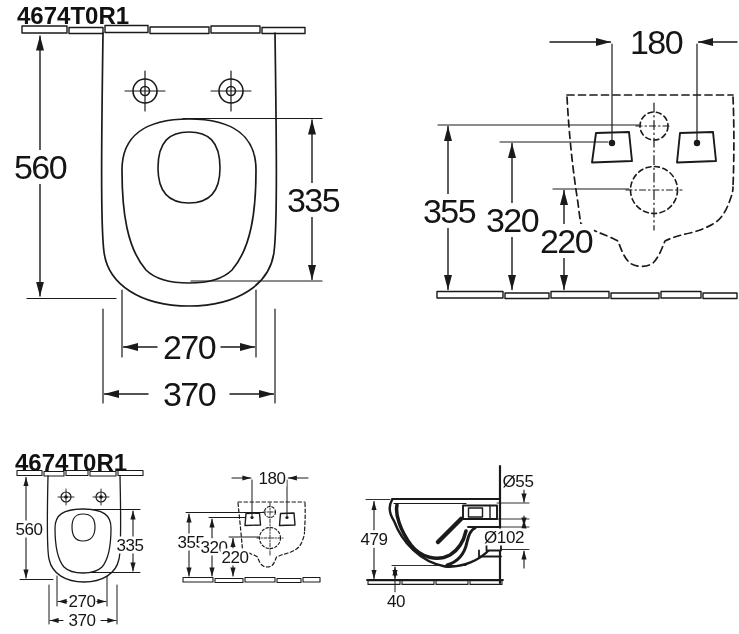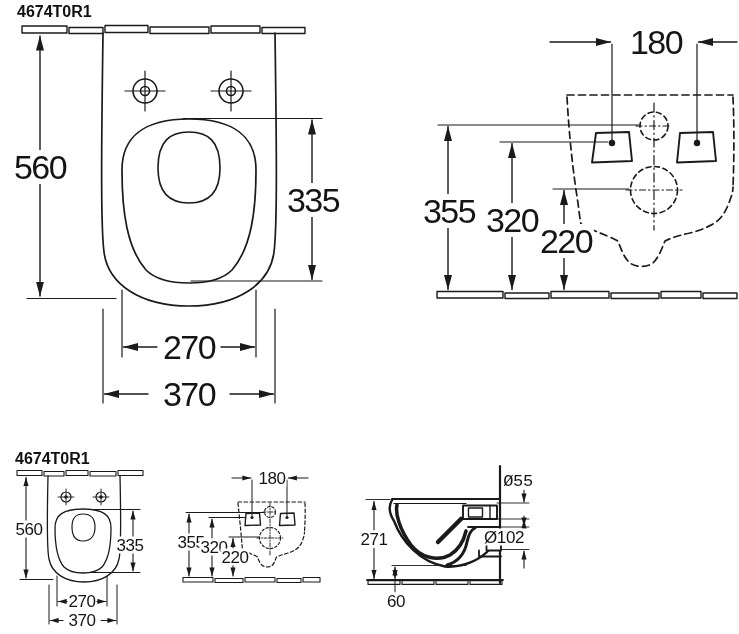--- a/index.html
+++ b/index.html
@@ -1,19 +1,19 @@
 <!DOCTYPE html>
 <html><head>
 <meta charset="utf-8">
 <style>
   html,body{margin:0;padding:0;background:#fff;}
   #stage{position:relative;width:739px;height:634px;background:#ffffff;overflow:hidden;
          font-family:"Liberation Sans", sans-serif;color:#161616;}
   #linework{position:absolute;left:0;top:0;}
-  .model{position:absolute;font-weight:700;font-size:16px;line-height:1;letter-spacing:0;color:#111;white-space:nowrap;}
+  .model{position:absolute;font-weight:700;font-size:24px;line-height:1;letter-spacing:0;color:#111;white-space:nowrap;}
   .dim{position:absolute;transform:translate(-50%,-50%);font-size:34px;line-height:1;
        letter-spacing:-1.5px;background:#fff;padding:0 2px;color:#151515;white-space:nowrap;}
   .dim-s{position:absolute;transform:translate(-50%,-50%);font-size:17px;line-height:1;
        letter-spacing:-0.4px;background:#fff;padding:0 1px;color:#151515;white-space:nowrap;}
 </style>
 </head>
 <body>
 
 <div id="stage">
 
@@ -307,18 +307,18 @@
 
 <div class="model" style="left:15px;top:451px;">4674T0R1</div>
 <div class="dim-s" style="left:29px;top:529px;">560</div>
 <div class="dim-s" style="left:130px;top:545px;">335</div>
 <div class="dim-s" style="left:82px;top:601px;">270</div>
 <div class="dim-s" style="left:82px;top:620px;">370</div>
 <div class="dim-s" style="left:272px;top:478px;">180</div>
 <div class="dim-s" style="left:191px;top:542px;">355</div>
 <div class="dim-s" style="left:214px;top:547px;">320</div>
 <div class="dim-s" style="left:235px;top:557px;">220</div>
-<div class="dim-s" style="left:518px;top:481px;font-family:Liberation Mono, monospace;">Ø55</div>
+<div class="dim-s" style="left:518px;top:481px;">Ø55</div>
 <div class="dim-s" style="left:504px;top:537px;">Ø102</div>
-<div class="dim-s" style="left:374px;top:539px;">271</div>
-<div class="dim-s" style="left:396px;top:601px;">60</div>
+<div class="dim-s" style="left:374px;top:539px;">479</div>
+<div class="dim-s" style="left:396px;top:601px;">40</div>
 
 </div>
 
 </body></html>

